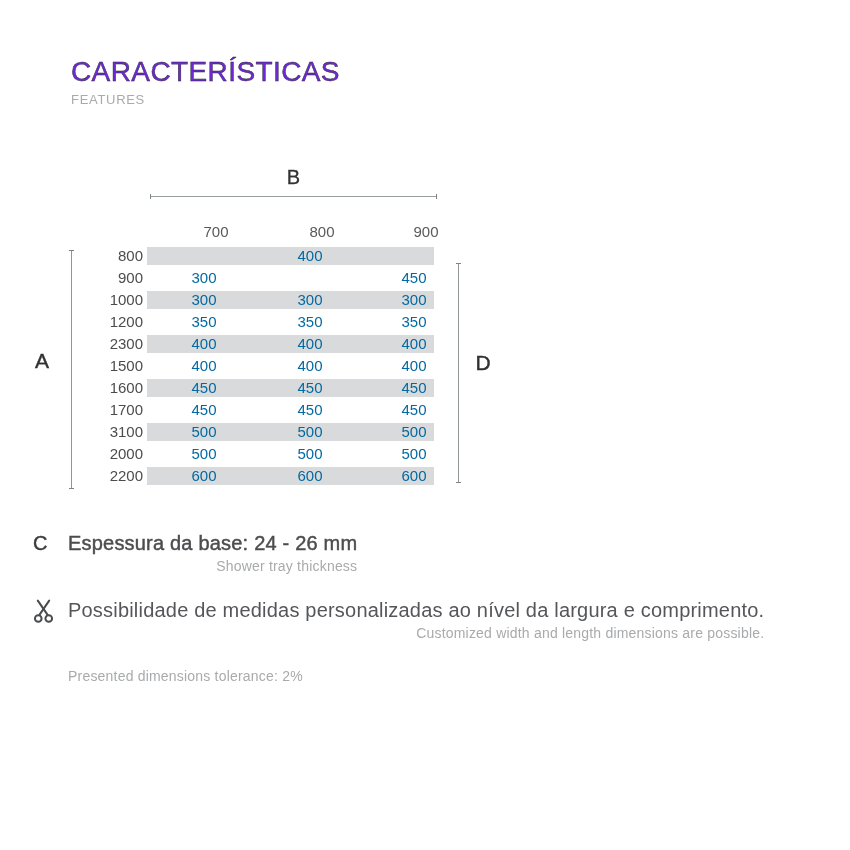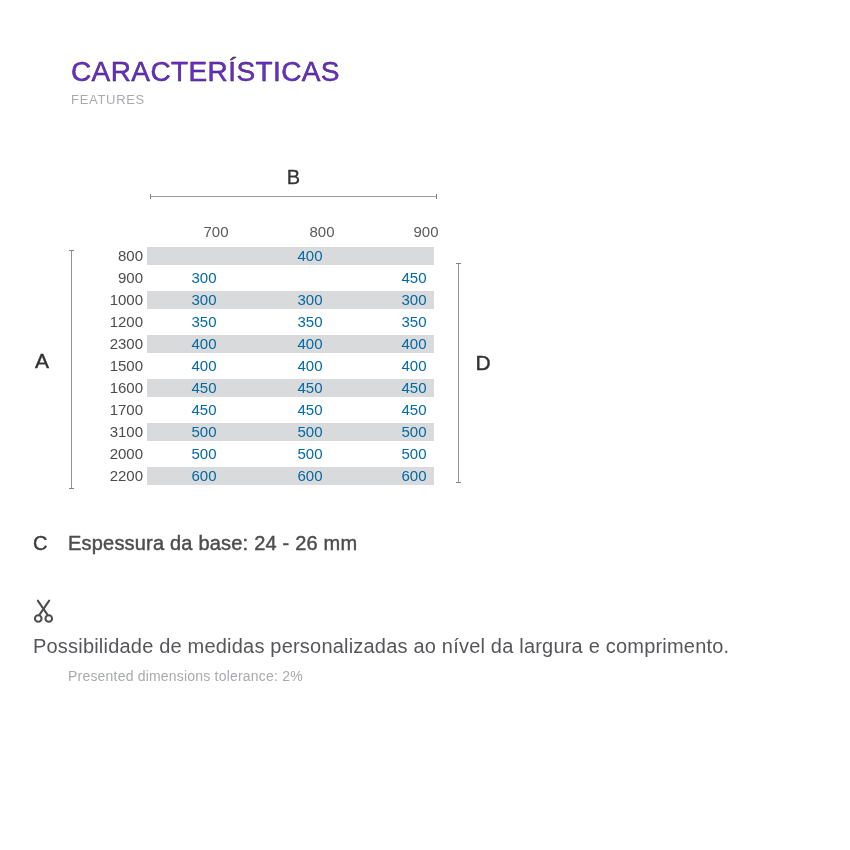--- a/index.html
+++ b/index.html
@@ -86,21 +86,21 @@
   .note-marker{
     flex:0 0 35px;font-size:20px;color:#3b3c3e;line-height:24px;
     -webkit-text-stroke:0.4px #3b3c3e;
   }
   .note-body{flex:1;text-align:right;}
   .note-title{font-size:20px;color:#4c4d4f;letter-spacing:0.2px;line-height:24px;}
   .note-title.semibold{-webkit-text-stroke:0.45px #4c4d4f;}
   .note-title.light{color:#55565a;}
   .note-sub{font-size:14px;color:#a8aaac;margin-top:3px;letter-spacing:0.2px;}
   .note-1{top:531px;}
-  .note-2{top:598px;flex-direction:column;}
+  .note-2{top:598px;}
   .note-3{top:665px;left:68px;}
   .scissors-box{flex:0 0 35px;padding-top:1px;}
 </style>
 </head>
 <body>
 
 <div class="abs page-title">CARACTERÍSTICAS</div>
 <div class="abs page-subtitle">FEATURES</div>
 
 <div>
@@ -207,36 +207,38 @@
           <div class="cell c2">600</div>
         </div>
       </div>
     </div>
 </div>
 
 <div class="note note-1">
   <div class="note-marker">C</div>
   <div class="note-body">
     <div class="note-title semibold">Espessura da base: 24 - 26 mm</div>
+    <div class="note-sub">Shower tray thickness</div>
   </div>
 </div>
 
 <div class="note note-2">
   <div class="scissors-box">
     <svg width="21" height="25" viewBox="0 0 24 28">
       <g stroke="#4b4c4e" stroke-width="2.3" fill="none" stroke-linecap="round">
         <line x1="5.5" y1="1.5" x2="16.5" y2="17.5"></line>
         <line x1="18.5" y1="1.5" x2="7.5" y2="17.5"></line>
         <circle cx="6" cy="22" r="3.8"></circle>
         <circle cx="18" cy="22" r="3.8"></circle>
       </g>
     </svg>
   </div>
   <div class="note-body">
     <div class="note-title light">Possibilidade de medidas personalizadas ao nível da largura e comprimento.</div>
+    <div class="note-sub">Customized width and length dimensions are possible.</div>
   </div>
 </div>
 
 <div class="note note-3">
   <div class="note-body">
     <div class="note-sub">Presented dimensions tolerance: 2%</div>
   </div>
 </div>
 
 </body></html>

